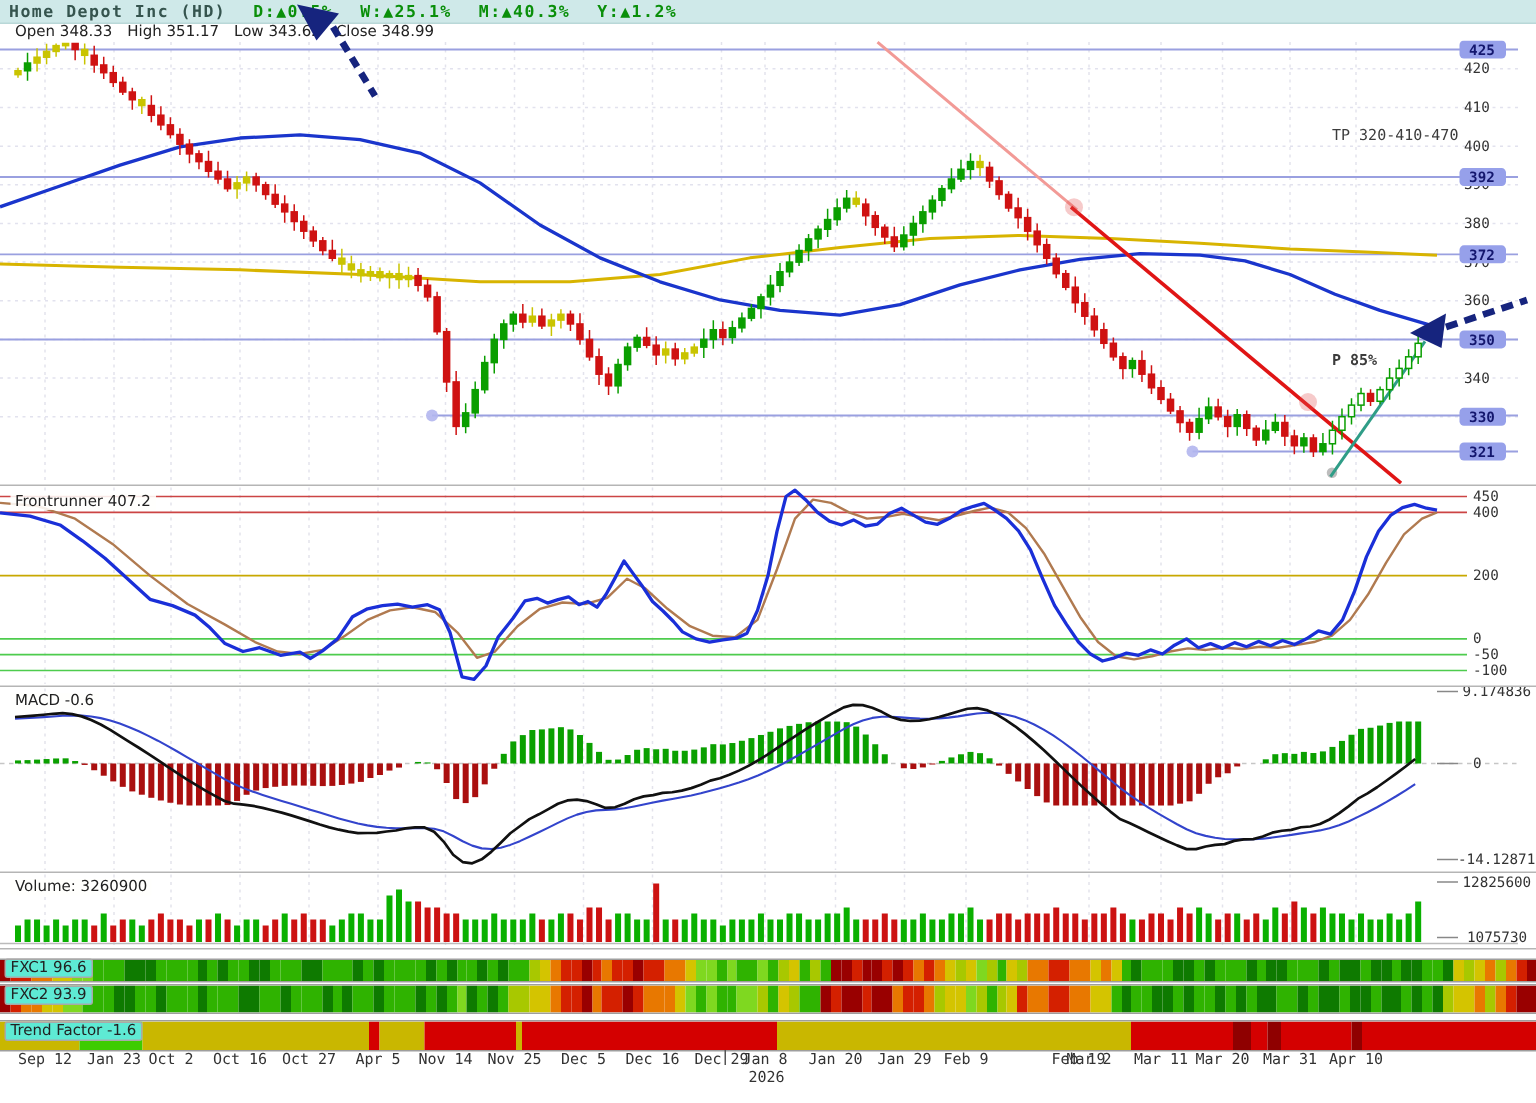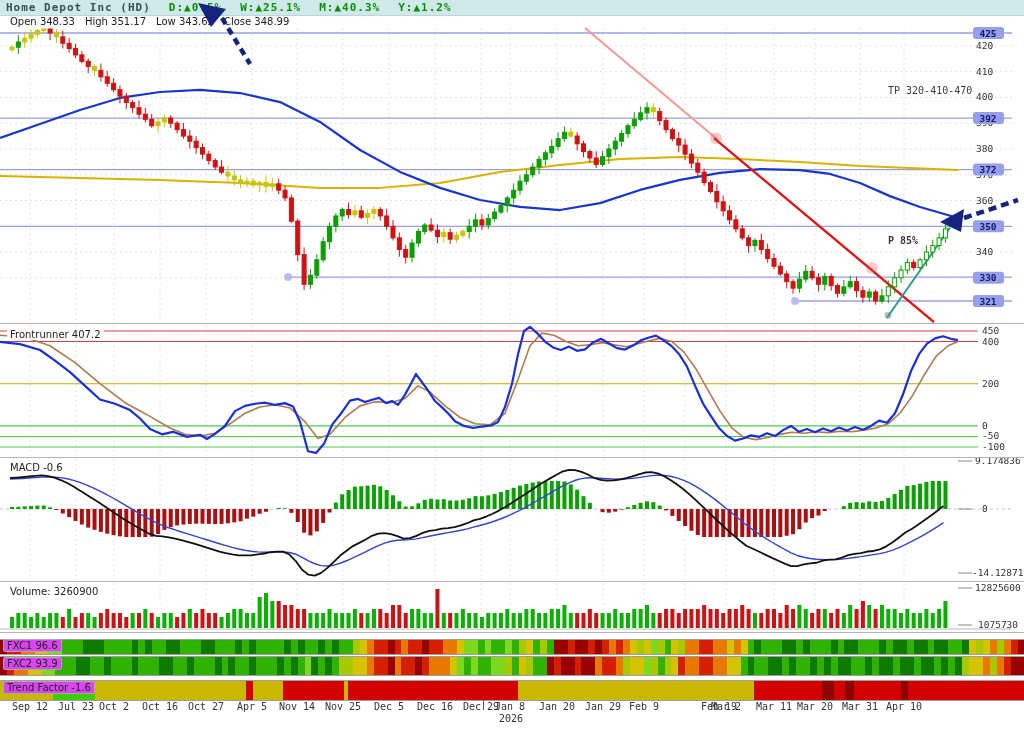--- a/index.html
+++ b/index.html
@@ -9,21 +9,21 @@
        border-bottom:1px solid #b9d8d8;display:flex;align-items:center;
        font-family:"DejaVu Sans Mono",monospace;font-size:11px;font-weight:bold;letter-spacing:1px;}
   #hdr .t{color:#35544e;margin-left:6px;}
   #hdr .s{color:#0a8f0a;margin-left:18px;}
   #ohlc{position:absolute;left:0;top:16px;width:1024px;height:12px;font-size:10px;color:#222;}
   #ohlc span{margin-left:10px;}
   svg{position:absolute;left:0;display:block;}
   .sep{position:absolute;left:0;width:1024px;height:1px;background:#b5b5b5;}
   .chip{position:absolute;font-size:10px;color:#222;background:rgba(255,255,253,.88);
         padding:0 3px;white-space:nowrap;z-index:4;}
-  .boxchip{border:1px solid #a9a9a9;background:#d946ef;border-radius:2px;font-size:10px;}
+  .boxchip{border:1px solid #a9a9a9;background:#5eead4;border-radius:2px;font-size:10px;}
   .anno{position:absolute;font-family:"DejaVu Sans Mono",monospace;font-size:10px;color:#3c3c3c;
         white-space:nowrap;z-index:4;margin-top:24px;}
   .strip{position:absolute;left:0;width:1024px;display:flex;overflow:hidden;
          border-top:1px solid #9e9e9e;border-bottom:1px solid #9e9e9e;}
   .strip i{flex:1;}
   #xaxis{position:absolute;left:0;top:699px;width:1024px;height:36px;}
   #xaxis .xl{position:absolute;top:2px;transform:translateX(-50%);
              font-family:"DejaVu Sans Mono",monospace;font-size:10px;color:#333;white-space:nowrap;}
   #yearlab{position:absolute;top:14px;transform:translateX(-50%);
            font-family:"DejaVu Sans Mono",monospace;font-size:10px;color:#333;}
@@ -1125,21 +1125,21 @@
   <div class="chip boxchip" style="left:3px;top:657px">FXC2 93.9</div>
   <div class="chip boxchip" style="left:3px;top:681px">Trend Factor -1.6</div>
 
   <div class="anno" style="left:888px;top:61px">TP 320-410-470</div>
   <div class="anno" style="left:888px;top:211px;font-weight:bold">P 85%</div>
 
   <div id="xaxis">
     <div id="yeartick" style="left: 483px;"></div>
     <div id="yearlab" style="left: 511px;">2026</div>
   <div class="xl" style="left: 30px;">Sep 12</div>
-      <div class="xl" style="left: 76px;">Jul 23</div>
+      <div class="xl" style="left: 76px;">Jan 23</div>
       <div class="xl" style="left: 114px;">Oct 2</div>
       <div class="xl" style="left: 160px;">Oct 16</div>
       <div class="xl" style="left: 206px;">Oct 27</div>
       <div class="xl" style="left: 252px;">Apr 5</div>
       <div class="xl" style="left: 297px;">Nov 14</div>
       <div class="xl" style="left: 343px;">Nov 25</div>
       <div class="xl" style="left: 389px;">Dec 5</div>
       <div class="xl" style="left: 435px;">Dec 16</div>
       <div class="xl" style="left: 481px;">Dec 29</div>
       <div class="xl" style="left: 510px;">Jan 8</div>

